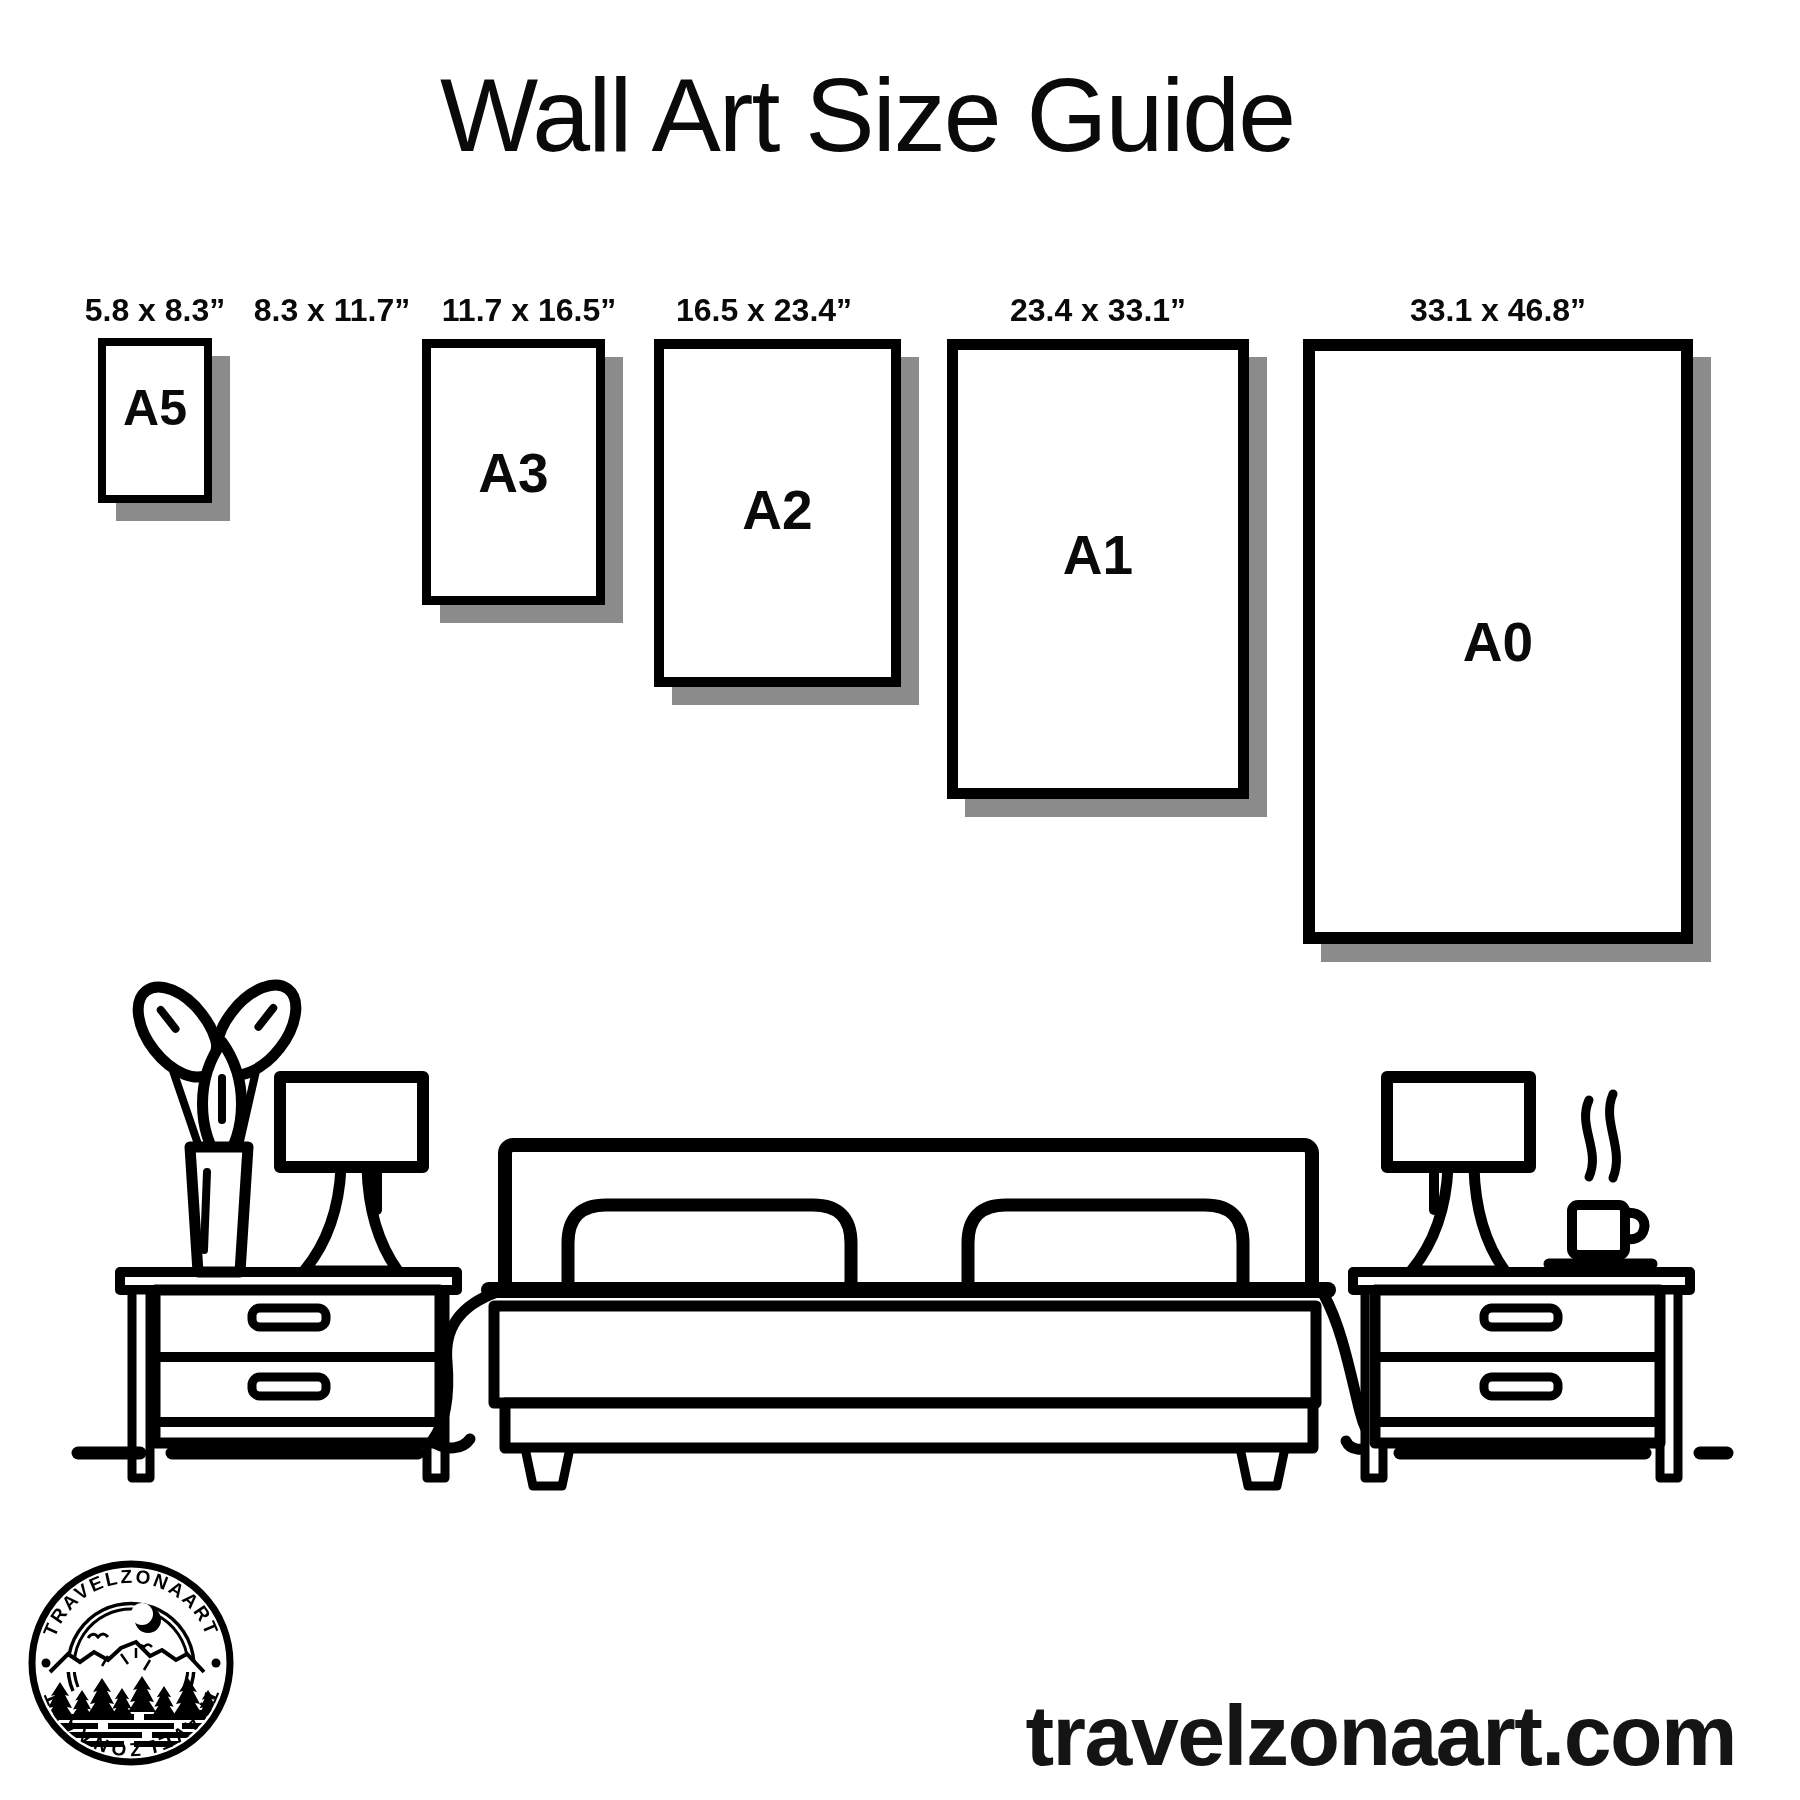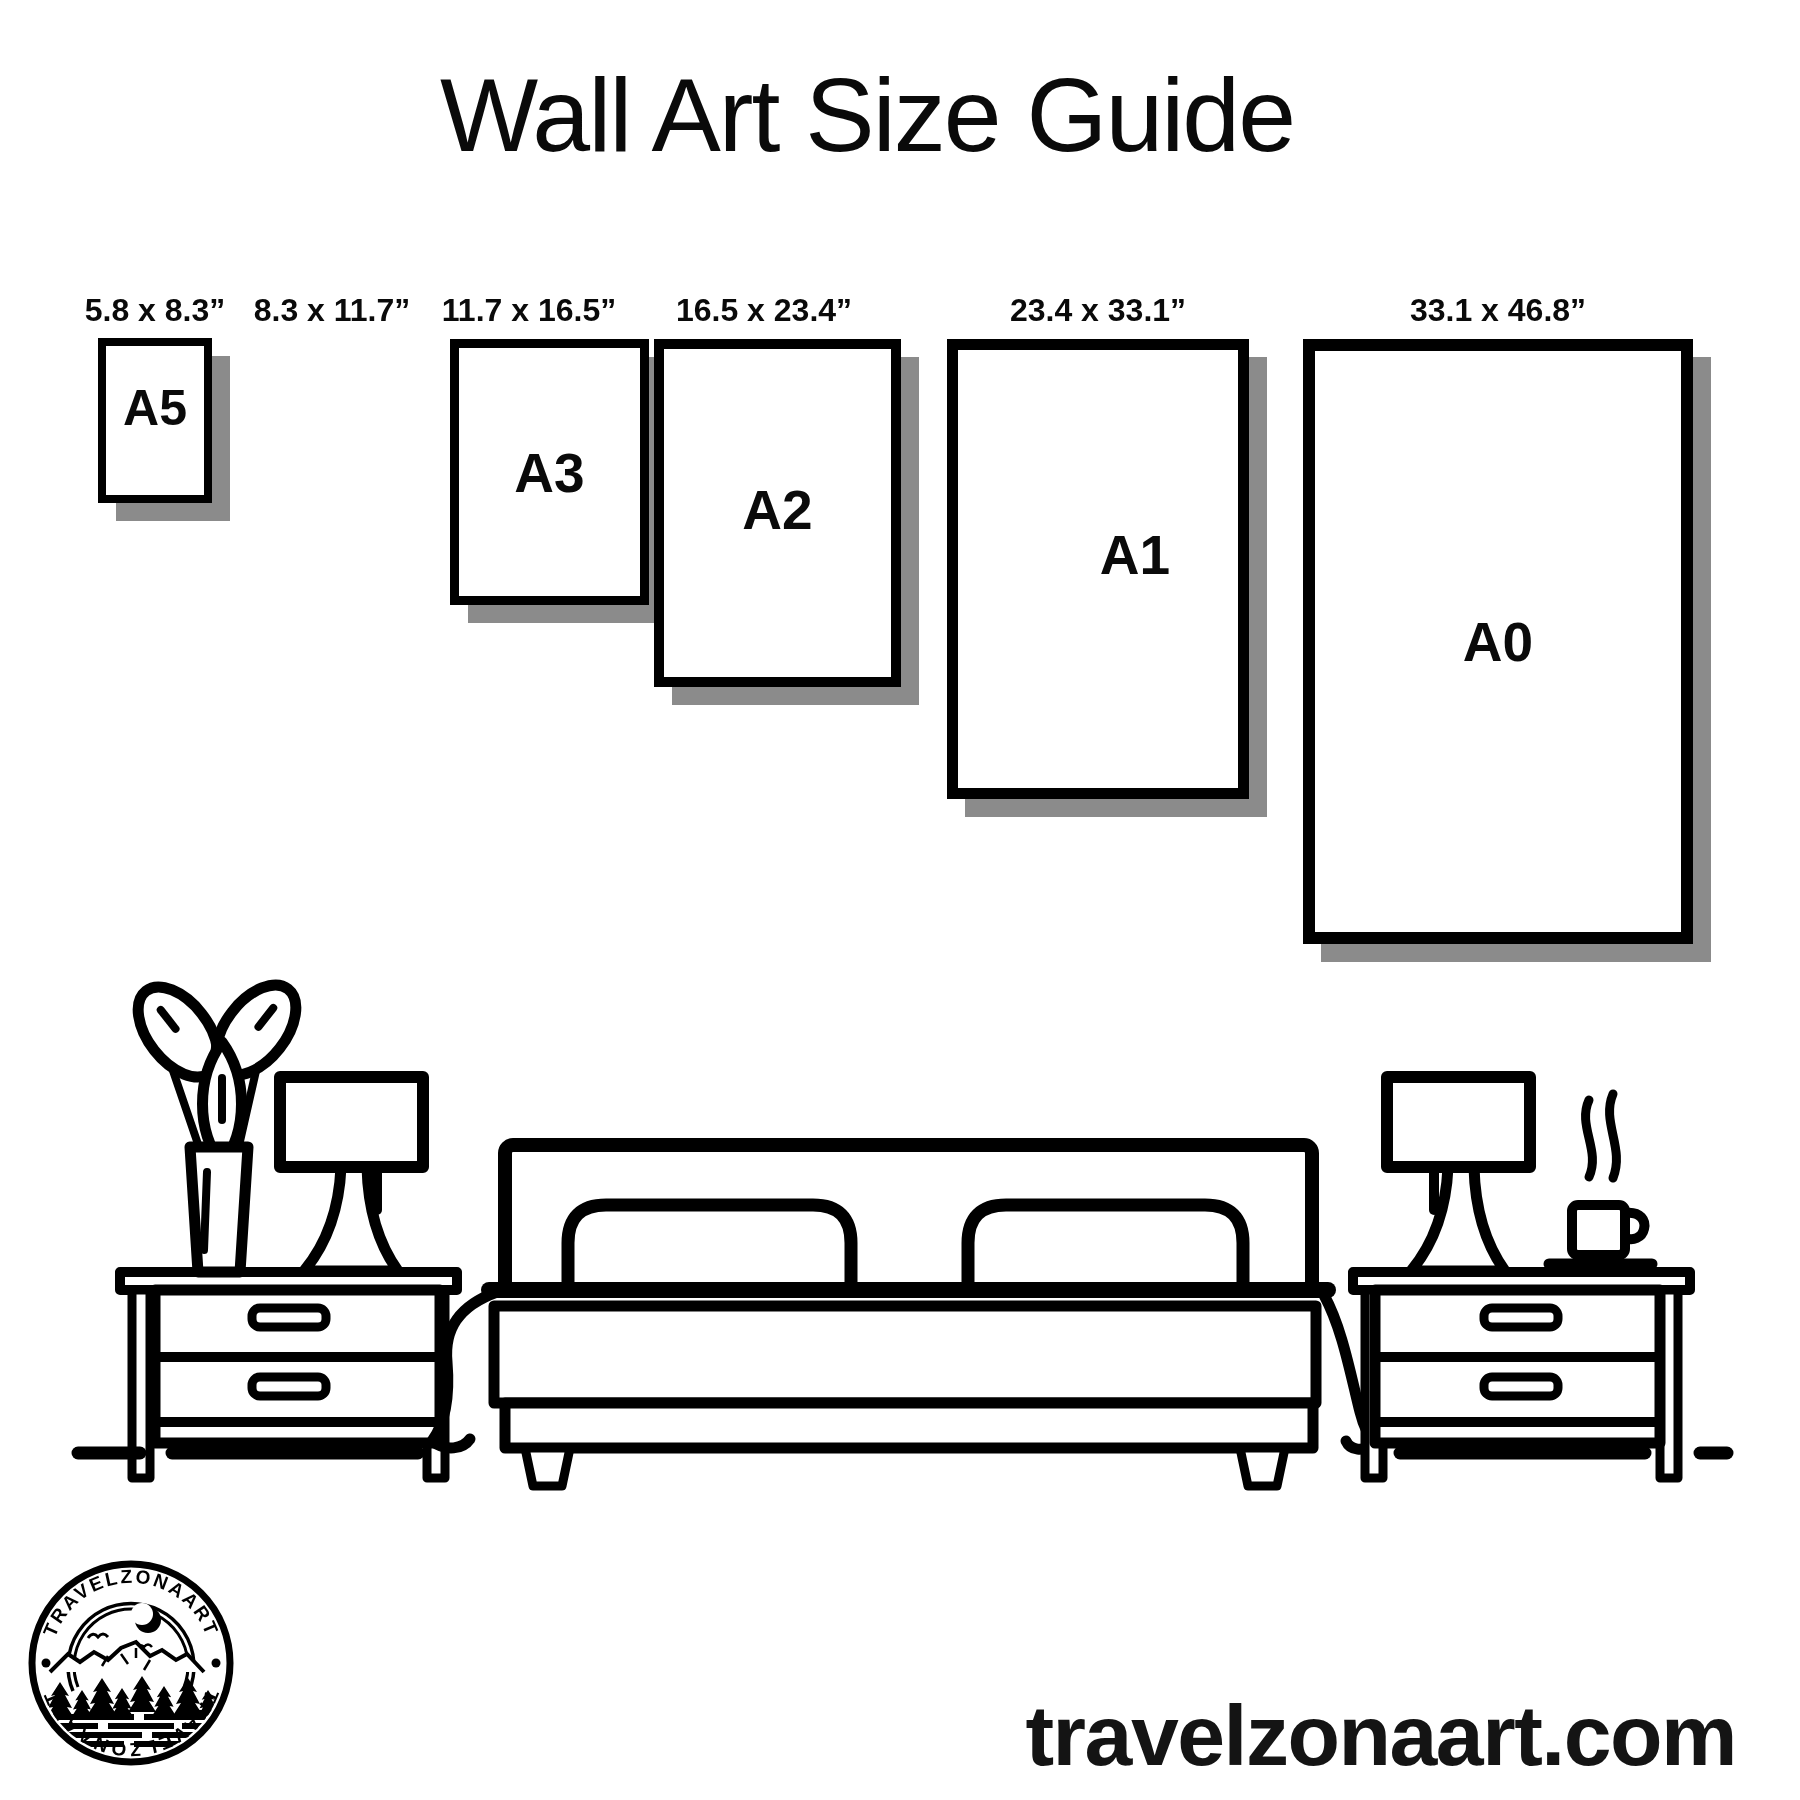--- a/index.html
+++ b/index.html
@@ -19,29 +19,29 @@
     position:absolute;background:#ffffff;border:8px solid #000000;
     box-shadow:18px 18px 0 #8b8b8b;box-sizing:border-box;
   }
   .size-letter{
     position:absolute;left:0;width:100%;text-align:center;
     font-size:55px;font-weight:700;line-height:60px;color:#0a0a0a;
   }
   
   .f-a5{left:98px; top:338px;width:114px;height:165px;}
   .f-a4{left:258px;top:337px;width:148px;height:186px;}
-  .f-a3{left:450px;top:339px;width:199px;height:266px;border-width:9px;}
+  .f-a3{left:422px;top:339px;width:183px;height:266px;border-width:9px;}
   .f-a2{left:654px;top:339px;width:247px;height:348px;border-width:10px;}
   .f-a1{left:947px;top:339px;width:302px;height:460px;border-width:11px;}
   .f-a0{left:1303px;top:339px;width:390px;height:605px;border-width:12px;}
   .f-a5 .size-letter{top:32px;font-size:50px;}
   .f-a4 .size-letter{top:59px;}
   .f-a3 .size-letter{top:95px;}
   .f-a2 .size-letter{top:131px;}
-  .f-a1 .size-letter{top:175px;margin-left:37px;}
+  .f-a1 .size-letter{top:175px;}
   .f-a0 .size-letter{top:261px;}
   .l-a5{left:155px;}
   .l-a4{left:332px;}
   .l-a3{left:529px;}
   .l-a2{left:764px;}
   .l-a1{left:1098px;}
   .l-a0{left:1498px;text-align:center;}
   .scene{position:absolute;left:0;top:0;width:1800px;height:1800px;}
   .logo-svg{position:absolute;left:24px;top:1556px;width:214px;height:214px;font-family:"Liberation Sans",sans-serif;}
   .website{

